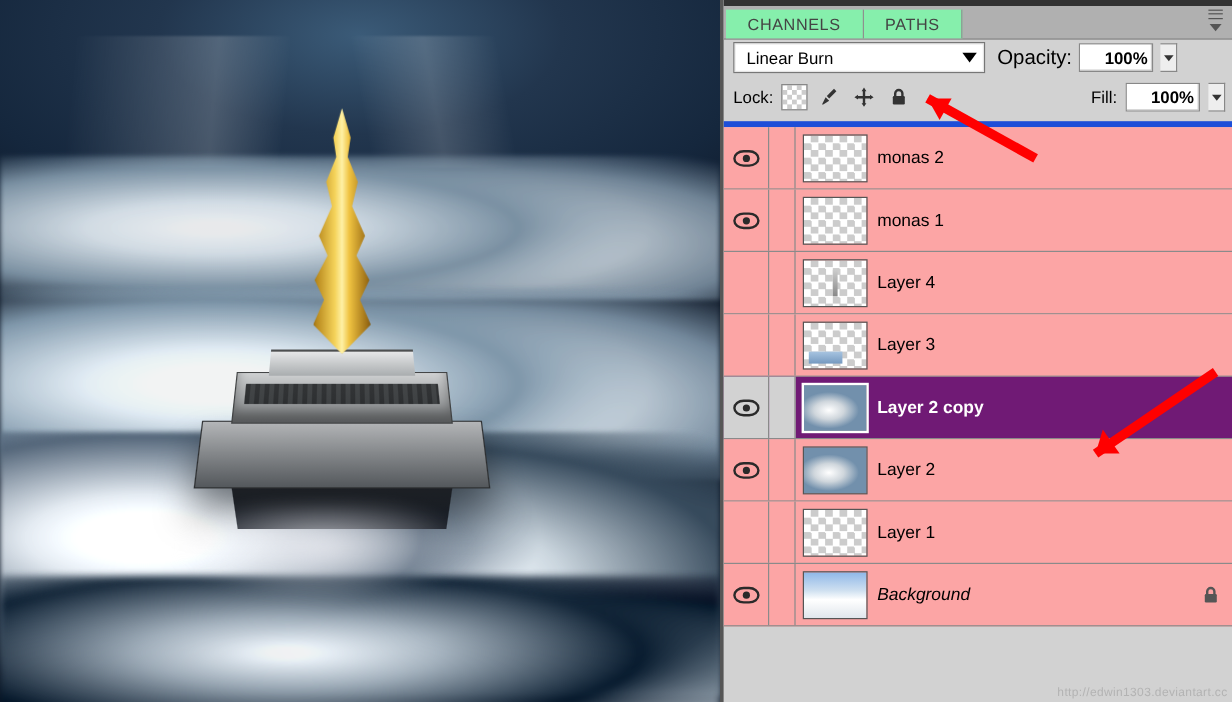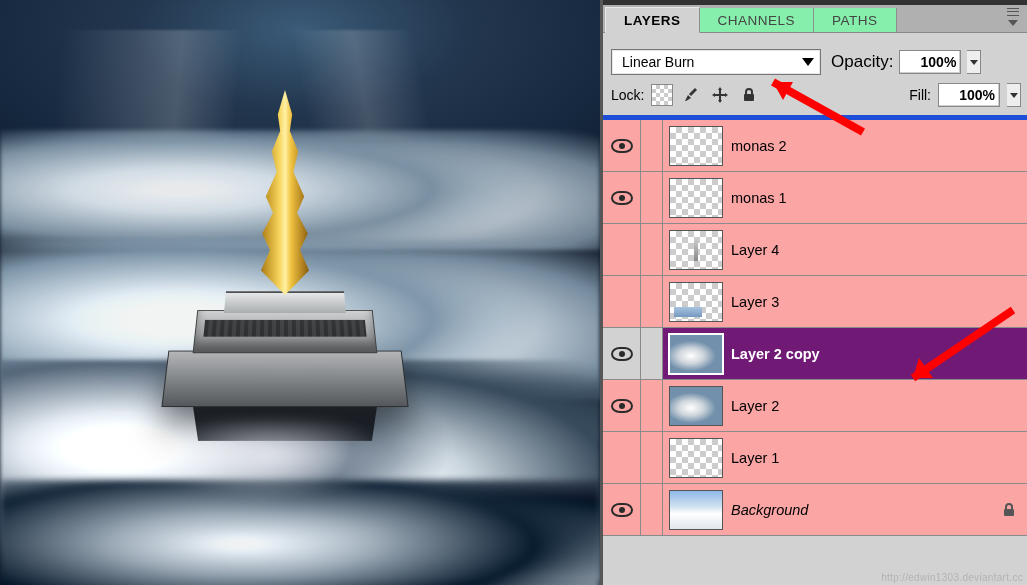--- a/index.html
+++ b/index.html
@@ -138,21 +138,21 @@
     background:#d2d2d2;
     color:#000;
     font-weight:bold;
     border-top:1px solid #e8e8e8;
     border-left:1px solid #e8e8e8;
     border-bottom:1px solid #d2d2d2;
     position:relative; top:1px;
   }
 
   .blend-row {
-    display:flex; align-items:center; padding:16px 6px 4px 8px; gap:6px;
+    display:flex; align-items:center; padding:2px 6px 4px 8px; gap:6px;
   }
   .blend-select {
     width:210px; height:26px; background:#fff; border:1px solid #777;
     display:flex; align-items:center; justify-content:space-between;
     padding:0 6px 0 10px; font-size:14px; cursor:pointer;
     box-shadow: inset 0 0 0 1px #e5e5e5;
   }
   .blend-select .tri {
     width:0;height:0;border-left:6px solid transparent;border-right:6px solid transparent;border-top:8px solid #000;
   }
@@ -277,21 +277,20 @@
 <div class="panel">
   <div class="panel-topbar"></div>
   <div class="flyout-icon">
     <span></span>
       <span></span>
       <span></span>
       <div class="tri"></div>
   </div>
 
   <div class="tab-row">
-    <div class="tab active">LAYERS</div>
     <div class="tab">CHANNELS</div>
     <div class="tab">PATHS</div>
   </div>
 
   <div class="blend-row">
     <div class="blend-select">
       <span>Linear Burn</span>
       <div class="tri"></div>
     </div>
     <span class="opacity-label">Opacity:</span>

